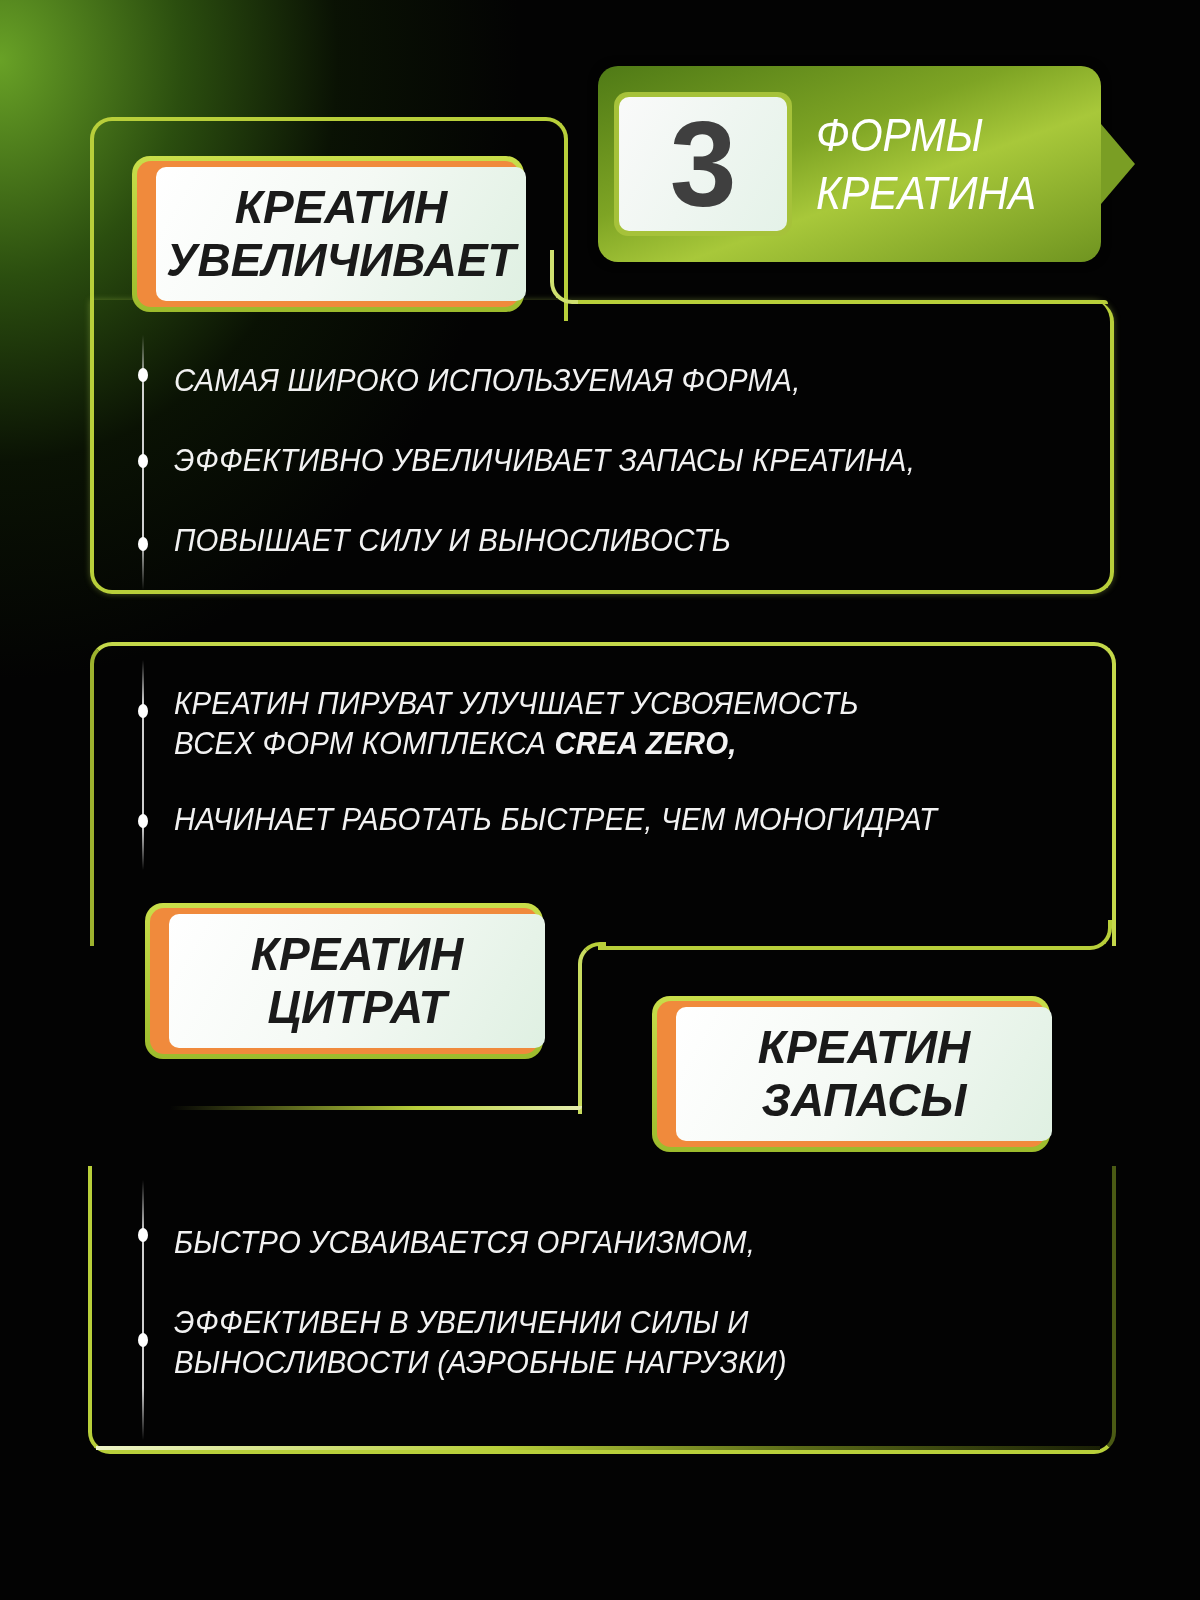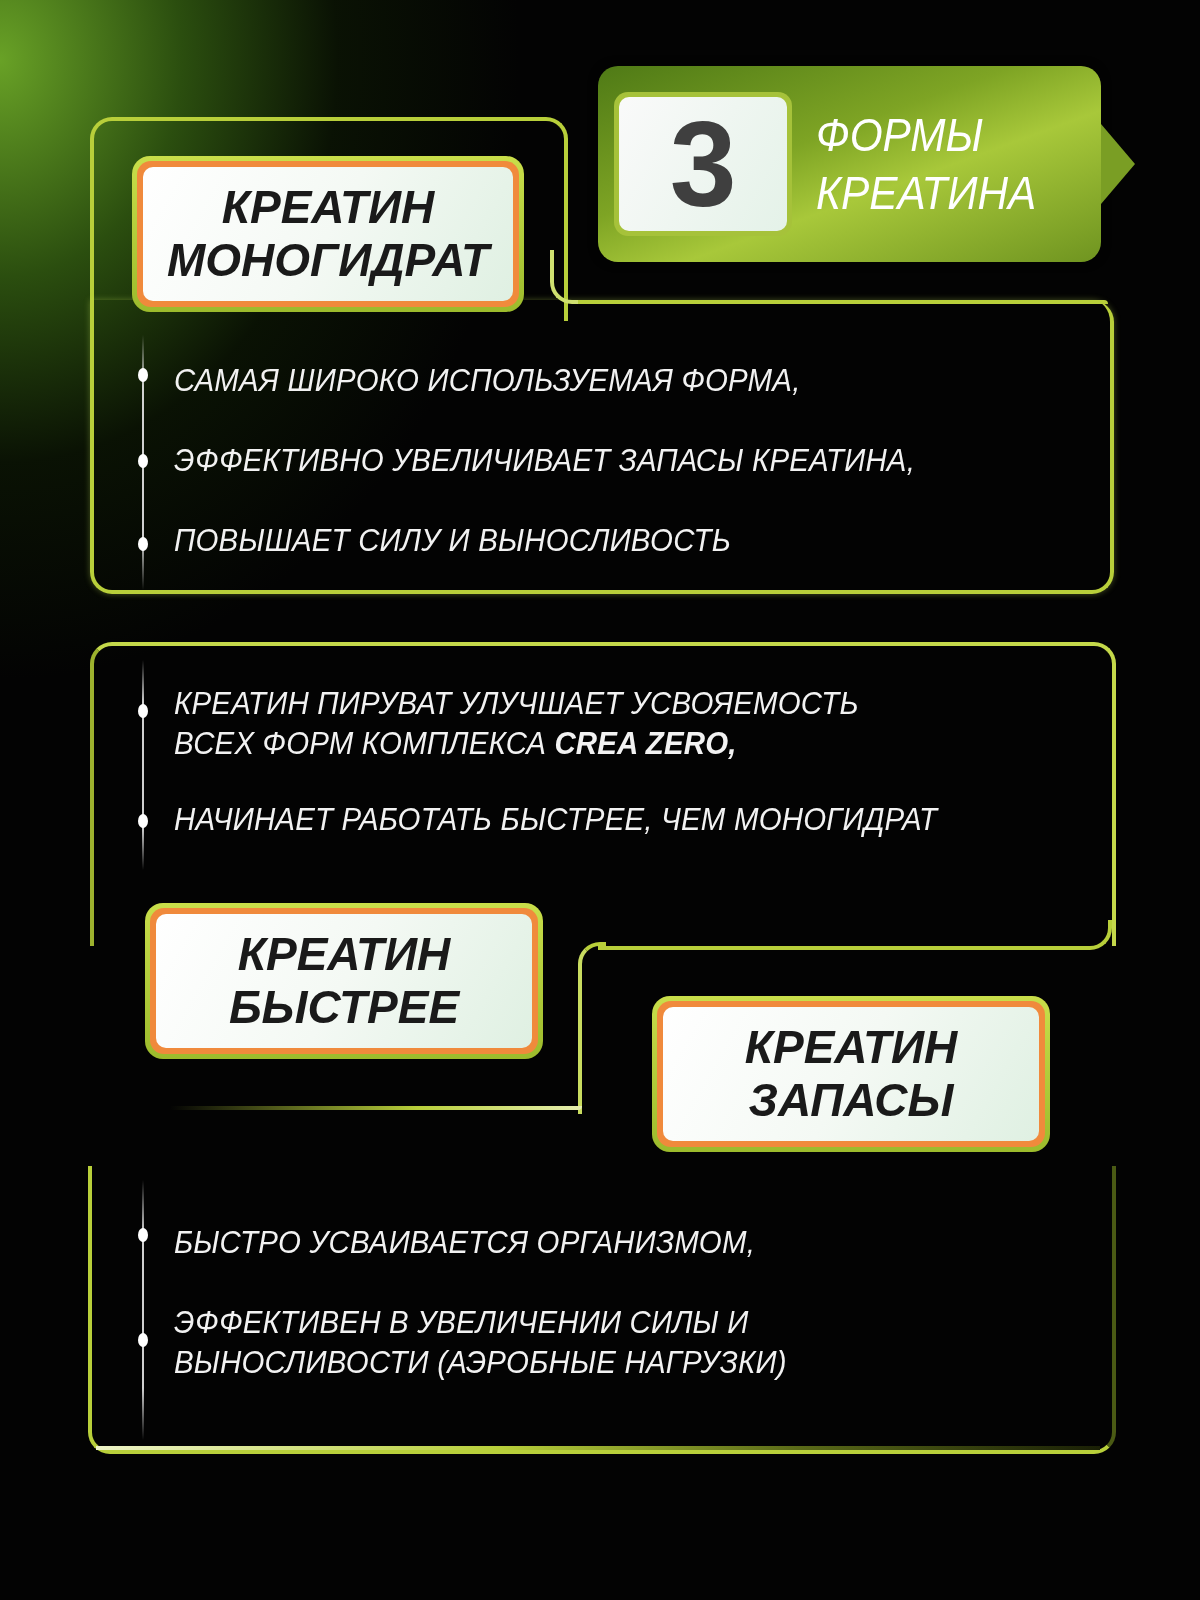--- a/index.html
+++ b/index.html
@@ -7,21 +7,21 @@
     background:
       radial-gradient(ellipse 520px 620px at 0px 60px, rgba(110,170,40,0.95) 0%, rgba(60,110,20,0.7) 35%, rgba(20,40,5,0.4) 65%, rgba(0,0,0,0) 100%),
       #030303;
     font-family:"Liberation Sans", sans-serif;}
   .abs{position:absolute;}
   .frame{position:absolute;border:4px solid #b8cf3a;border-radius:22px;box-shadow:0 0 6px rgba(200,230,90,0.35);}
   .badge{position:absolute;border-radius:18px;background:linear-gradient(180deg,#c9de4a,#9cbb2c);padding:5px;box-sizing:border-box;}
   .badge-inner{width:100%;height:100%;border-radius:14px;background:#f08a3c;padding:6px;box-sizing:border-box;}
   .badge-core{width:100%;height:100%;border-radius:10px;background:linear-gradient(120deg,#ffffff 0%,#f4f9f4 50%,#dff0e2 100%);
     display:flex;flex-direction:column;align-items:center;justify-content:center;
-    font-weight:bold;font-style:italic;color:#1a1a1a;line-height:1.15;text-align:center;}
+    font-weight:bold;font-style:italic;color:#1a1a1a;line-height:1.15;text-align:center;margin-left:13px;}
   .bullet-line{position:absolute;width:2px;background:linear-gradient(180deg,rgba(255,255,255,0),rgba(230,230,230,0.9) 20%,rgba(230,230,230,0.9) 80%,rgba(255,255,255,0));}
   .dot{position:absolute;width:10px;height:14px;border-radius:50%;background:#fff;}
   .btext{position:absolute;color:#f2f2f2;font-style:italic;font-size:32px;letter-spacing:0.2px;line-height:40px;white-space:nowrap;transform:scaleX(0.92);transform-origin:left;}
   .btext b{font-weight:bold;}
 </style>
 </head>
 <body>
 
 <div class="abs" style="left:598px;top:66px;width:503px;height:196px;border-radius:20px;
      background:linear-gradient(160deg,#4f7a16 0%,#7ea424 40%,#a8c83a 60%,#6f9420 100%);box-shadow:0 0 10px rgba(0,0,0,0.6);">
@@ -39,21 +39,21 @@
 
 <div class="abs" style="left:90px;top:117px;width:470px;height:200px;border:4px solid #b8cf3a;border-right:4px solid #b8cf3a;border-bottom:none;border-radius:22px 22px 0 0;"></div>
 <div class="abs" style="left:550px;top:250px;width:30px;height:50px;border-left:4px solid #cfe070;border-bottom:4px solid #cfe070;border-radius:0 0 0 22px;"></div>
 <div class="frame" style="left:90px;top:300px;width:1016px;height:290px;border-top:none;border-radius:0 22px 22px 22px;"></div>
 <div class="abs" style="left:578px;top:300px;width:530px;height:4px;background:#b8cf3a;border-radius:0 20px 0 0;"></div>
 
 <div class="badge" style="left:132px;top:156px;width:392px;height:156px;">
   <div class="badge-inner">
       <div class="badge-core" style="font-size:46px;">
     <span>КРЕАТИН</span>
-    <span>МОНОГИДРАТ</span>
+    <span>УВЕЛИЧИВАЕТ</span>
   </div>
     </div>
 </div>
 
 <div class="bullet-line" style="left:142px;top:335px;height:255px;"></div>
 <div class="dot" style="left:138px;top:368px;"></div>
 <div class="dot" style="left:138px;top:454px;"></div>
 <div class="dot" style="left:138px;top:537px;"></div>
 <div class="btext" style="left:174px;top:360px;">САМАЯ ШИРОКО ИСПОЛЬЗУЕМАЯ ФОРМА,</div>
 <div class="btext" style="left:174px;top:440px;">ЭФФЕКТИВНО УВЕЛИЧИВАЕТ ЗАПАСЫ КРЕАТИНА,</div>
@@ -70,21 +70,21 @@
 <div class="btext" style="left:174px;top:683px;">КРЕАТИН  ПИРУВАТ УЛУЧШАЕТ УСВОЯЕМОСТЬ</div>
 <div class="btext" style="left:174px;top:723px;">
   <span>ВСЕХ ФОРМ КОМПЛЕКСА </span><b>CREA ZERO,</b>
 </div>
 <div class="btext" style="left:174px;top:799px;">НАЧИНАЕТ РАБОТАТЬ БЫСТРЕЕ, ЧЕМ МОНОГИДРАТ</div>
 
 <div class="badge" style="left:145px;top:903px;width:398px;height:156px;">
   <div class="badge-inner">
       <div class="badge-core" style="font-size:46px;">
     <span>КРЕАТИН</span>
-    <span>БЫСТРЕЕ</span>
+    <span>ЦИТРАТ</span>
   </div>
     </div>
 </div>
 
 <div class="abs" style="left:88px;top:1166px;width:1020px;height:284px;border:4px solid #b8cf3a;border-top:none;border-radius:0 0 22px 22px;
      border-right-color:#4a5a14;"></div>
 <div class="abs" style="left:96px;top:1446px;width:1004px;height:4px;background:linear-gradient(90deg,#eef4c8,#b8cf3a 40%,#5a6a18 70%,#1a2006);"></div>
 
 <div class="badge" style="left:652px;top:996px;width:398px;height:156px;">
   <div class="badge-inner">

